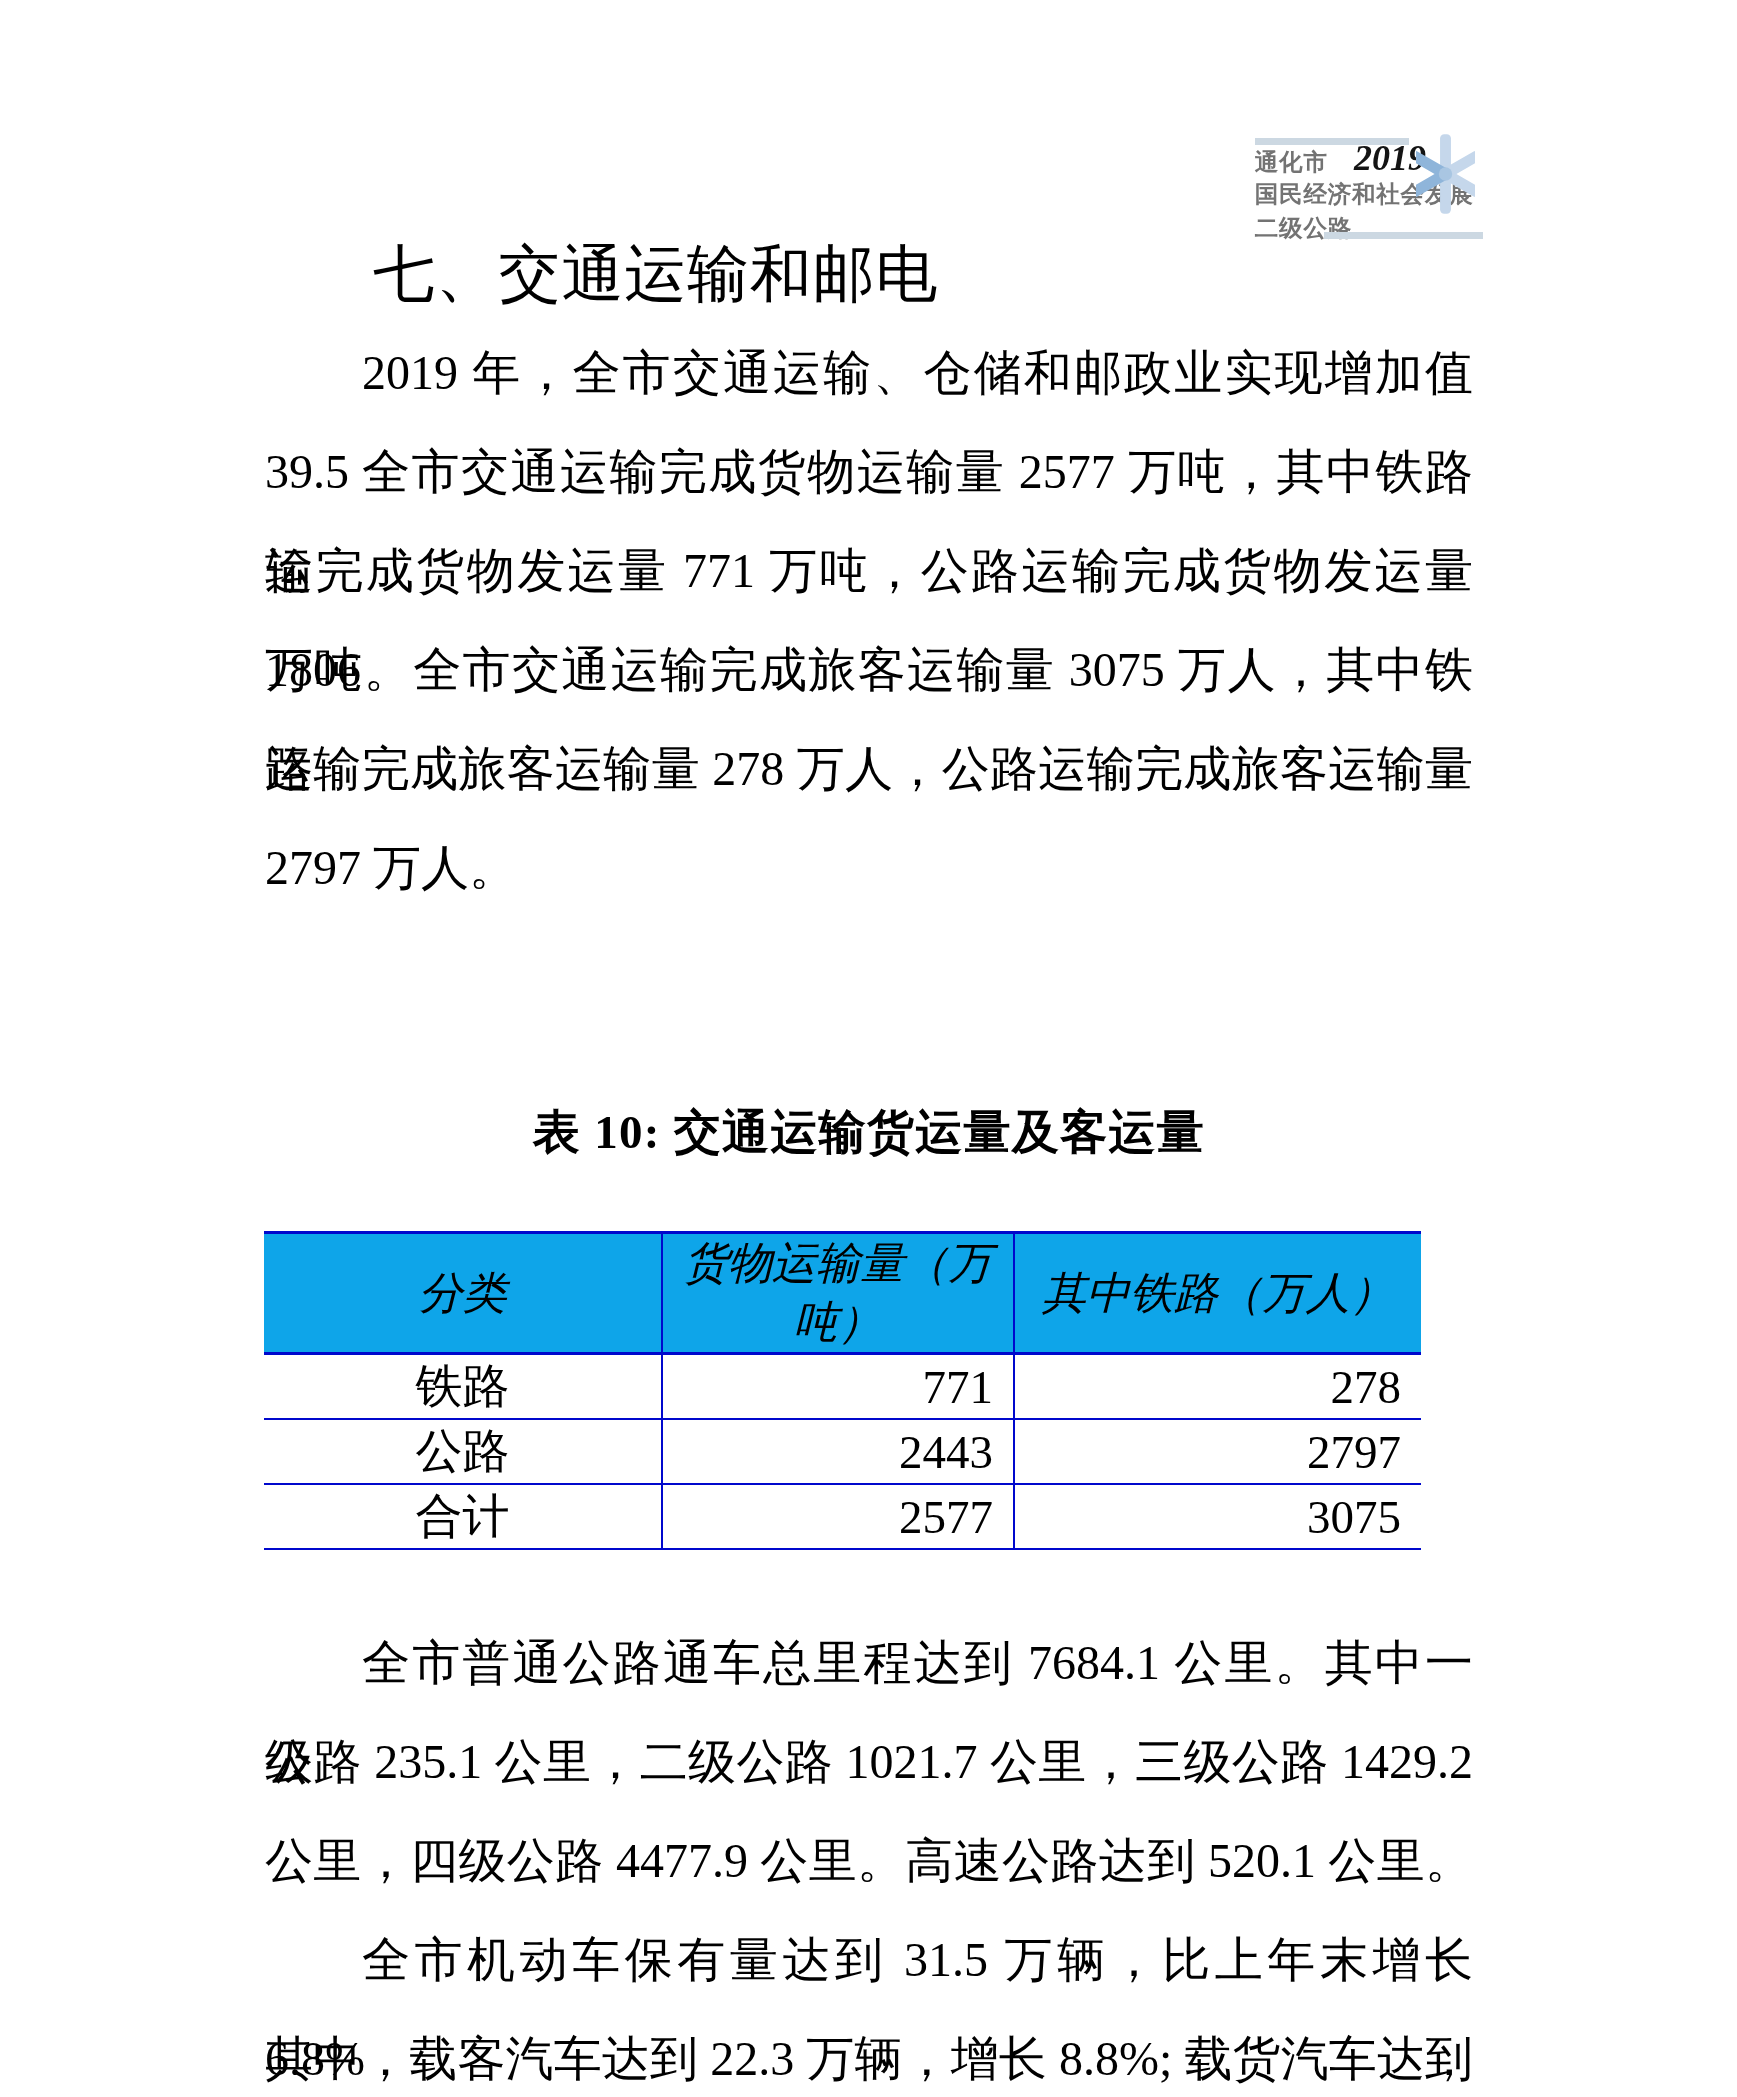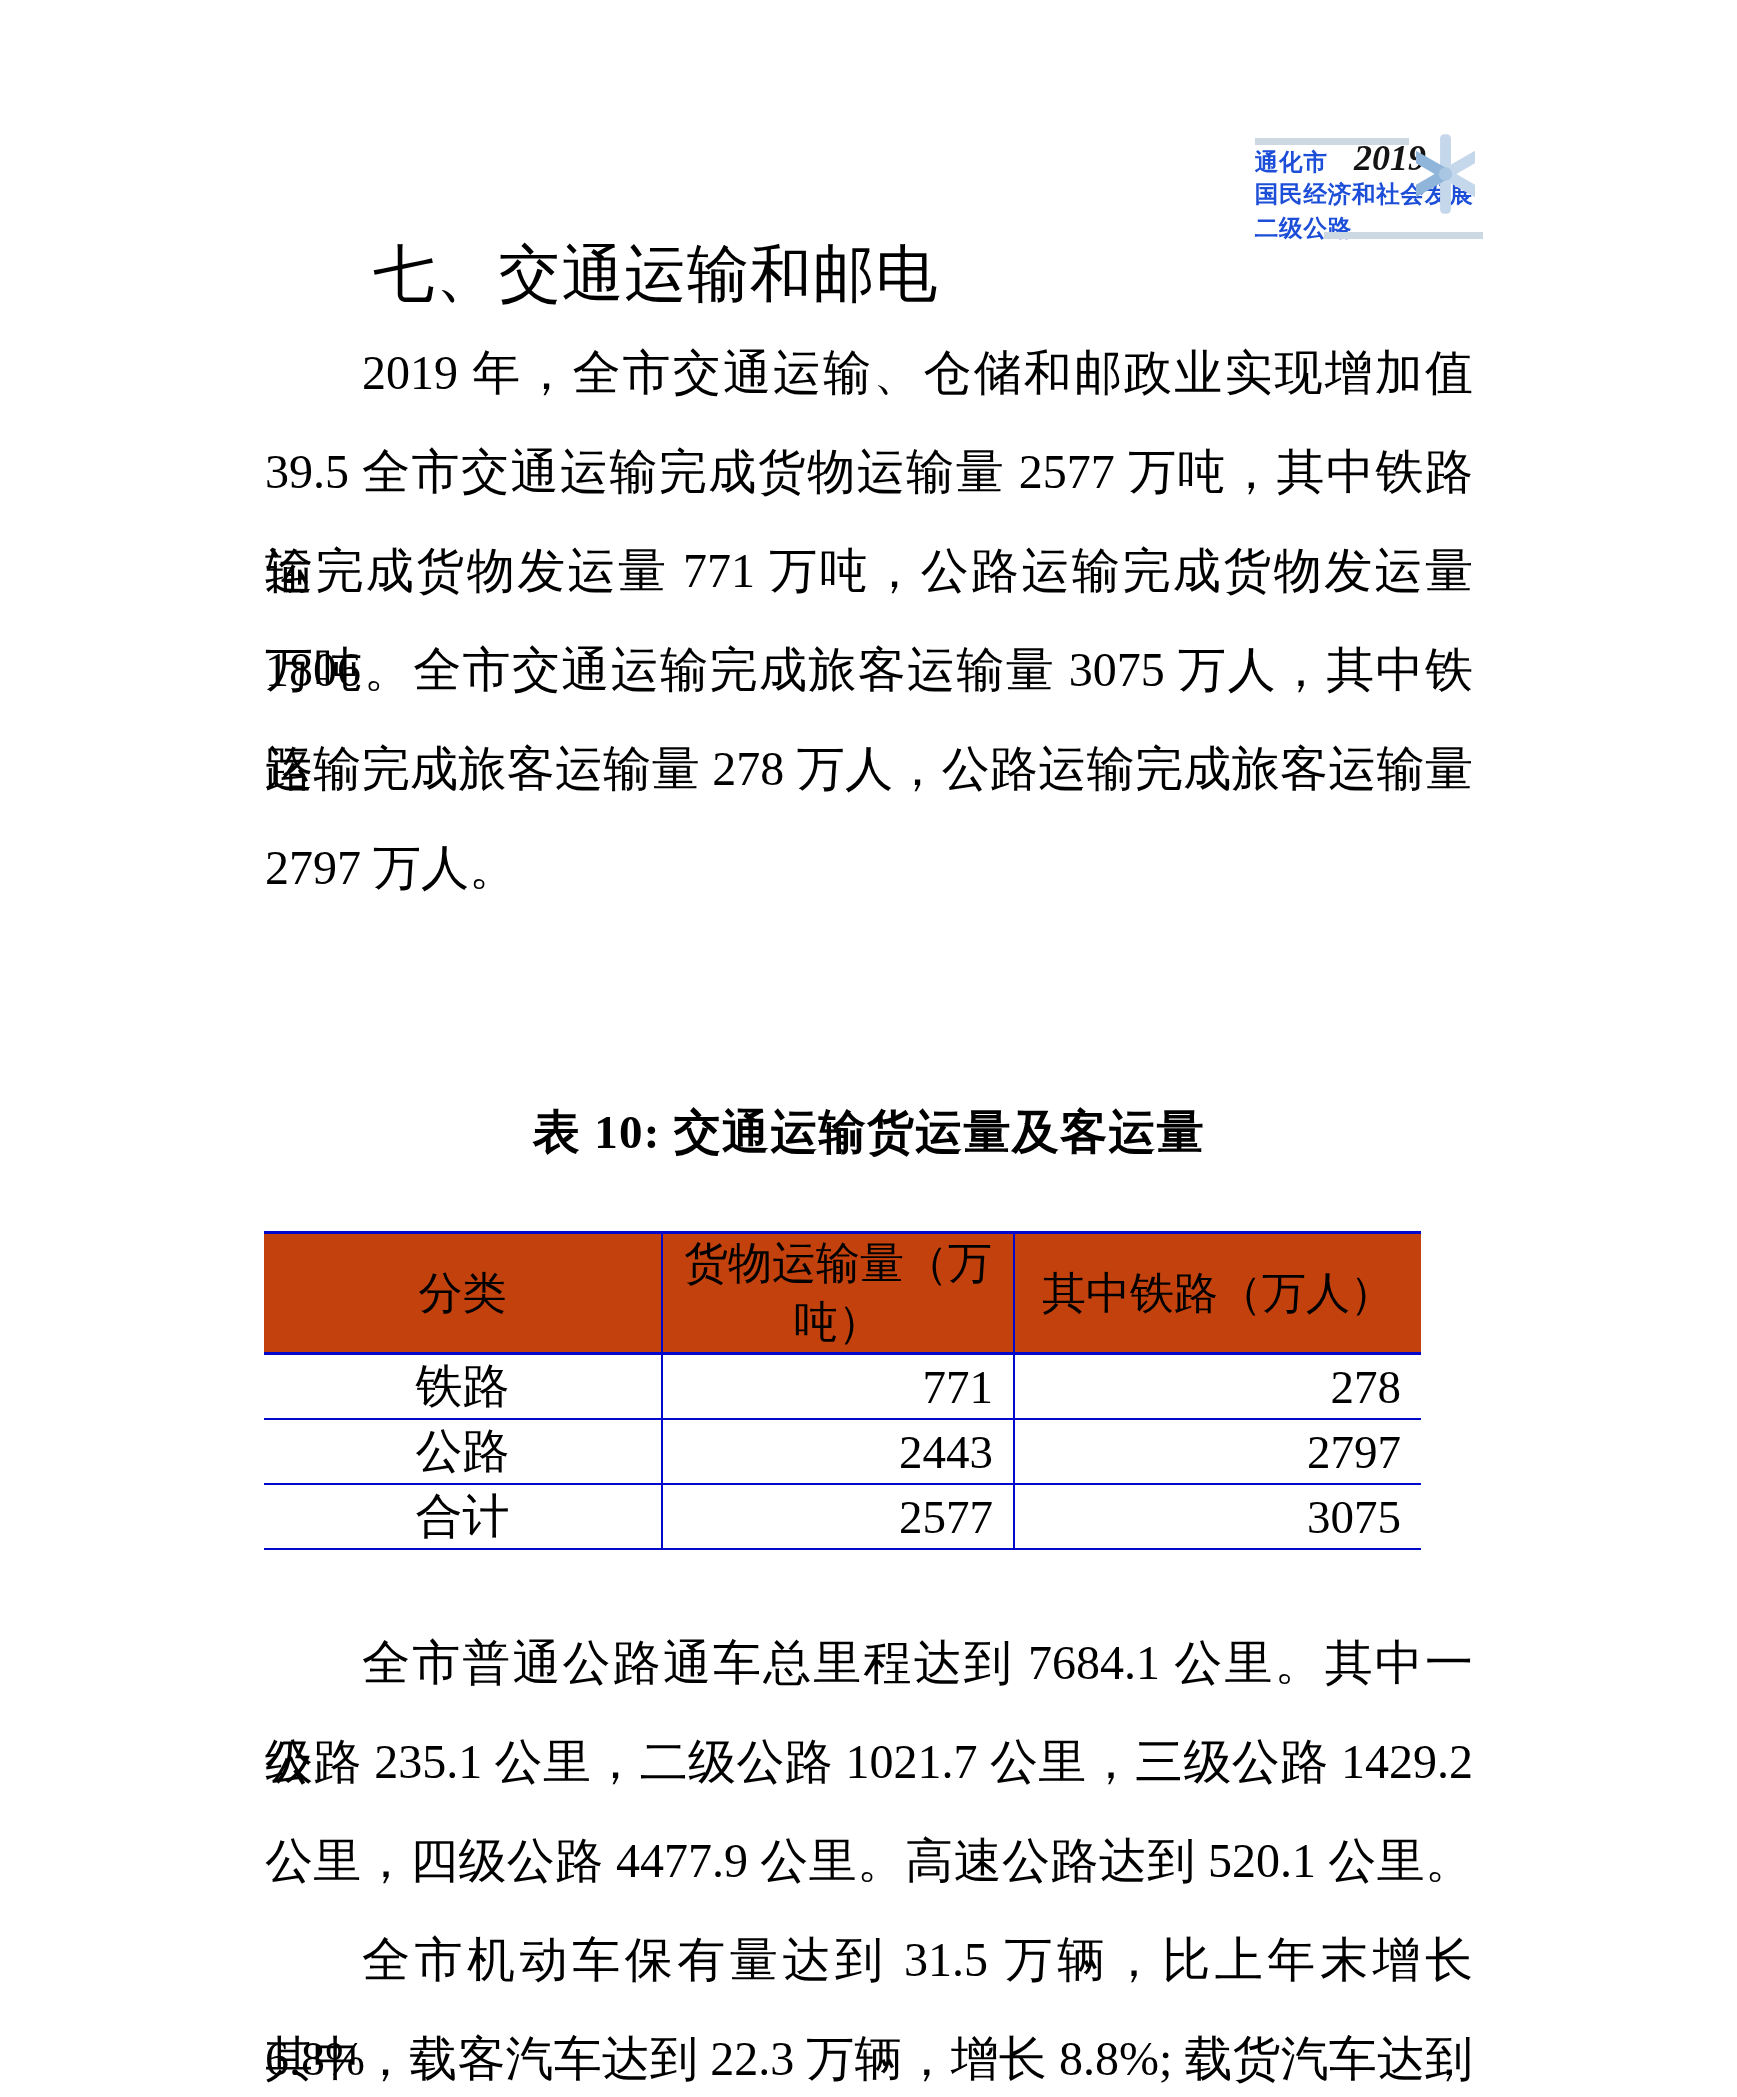--- a/index.html
+++ b/index.html
@@ -15,21 +15,21 @@
   }
 
   
   .logo { position:absolute; left:1254px; top:128px; width:235px; height:126px; }
   .logo .bar { position:absolute; background:#ccd8e2; height:7.1px; }
   .logo .bar.top { left:0.8px;  top:10px;  width:154px; }
   .logo .bar.bottom { left:70px; top:104px; width:159px; }
   .logo .ltx {
     position:absolute; left:0.8px;
     font-family:"Liberation Sans","DejaVu Sans",sans-serif;
-    font-weight:900; color:#1d4ed8; letter-spacing:0.8px;
+    font-weight:900; color:#737373; letter-spacing:0.8px;
     font-size:23.5px; line-height:1;
   }
   .logo .city { top:22.7px; }
   .logo .sub1 { top:55px; }
   .logo .sub2 { top:89px; }
   .logo .year {
     position:absolute; left:100px; top:11.7px;
     font-family:"Liberation Serif","DejaVu Serif",serif;
     font-style:italic; font-weight:bold;
     font-size:36px; line-height:1; color:#141414;
@@ -63,21 +63,21 @@
 
   
   table.stat-table {
     position:absolute; left:264px; top:1231px; width:1157px;
     border-collapse:collapse; table-layout:fixed;
   }
   table.stat-table col.c1 { width:398px; }
   table.stat-table col.c2 { width:352px; }
   table.stat-table col.c3 { width:407px; }
   table.stat-table thead tr {
-    background:#c2410c; height:82px;
+    background:#0ea5e9; height:82px;font-style:italic;
   }
   table.stat-table thead th {
     font-weight:normal; font-size:44px;
     text-align:center; vertical-align:middle;
     border-top:3.8px solid #0008cc;
     border-bottom:3.4px solid #0008cc;
   }
   table.stat-table tbody tr { height:64px; }
   table.stat-table tbody td {
     font-size:47px; vertical-align:middle;

